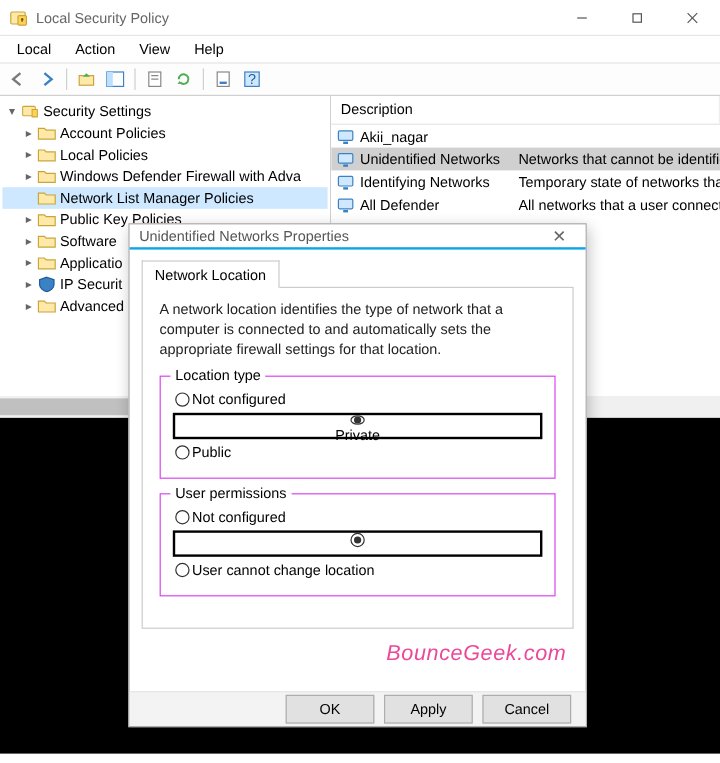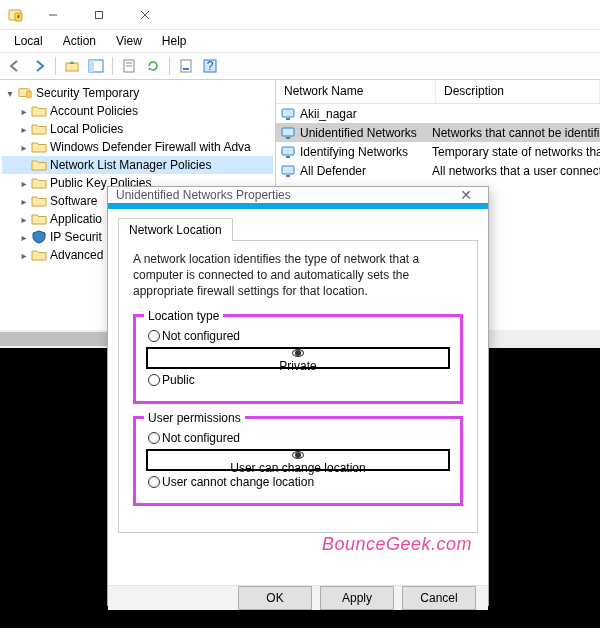--- a/index.html
+++ b/index.html
@@ -41,31 +41,31 @@
   .list-row .nm { width: 132px; }
   .list-row .ds { flex: 1; overflow: hidden; }
 
   .hscroll { height: 18px; background: #f0f0f0; margin: 0; position: relative; }
   .hscroll .thumb { position: absolute; left: 0; top: 2px; height: 14px; width: 120px; background: #c0c0c0; }
 
   .blackbar { background: #000; height: 280px; }
 
   
   .dialog { position: absolute; left: 107px; top: 186px; width: 382px; height: 420px; background: #fff; border: 1px solid #aaa; box-shadow: 2px 4px 12px rgba(0,0,0,.25); display: flex; flex-direction: column; }
-  .dlg-title { height: 30px; display: flex; align-items: center; padding: 0 8px; color: #555; border-bottom: 6px solid #0ea5e9; }
+  .dlg-title { height: 30px; display: flex; align-items: center; padding: 0 8px; color: #555; border-bottom: 2px solid #0ea5e9; }
   .dlg-title .t { flex: 1; }
   .dlg-close { width: 28px; text-align: center; color: #666; font-size: 14px; }
 
   .tabbar { padding: 8px 10px 0 10px; }
   .tab { display: inline-block; border: 1px solid #ccc; border-bottom: none; padding: 4px 10px; background: #fff; position: relative; top: 1px; }
   .tabpage { border: 1px solid #ccc; margin: 0 10px 8px 10px; padding: 10px 14px 14px 14px; flex: 1; }
 
   .desc { color: #222; line-height: 1.35; margin-bottom: 14px; }
 
-  .group { border: 3px solid #d946ef; padding: 8px 10px 10px 10px; margin-bottom: 12px; position: relative; }
+  .group { border: 1px solid #d946ef; padding: 8px 10px 10px 10px; margin-bottom: 12px; position: relative; }
   .group > .legend { position: absolute; top: -8px; left: 8px; background: #fff; padding: 0 4px; font-size: 12px; }
   .radio-row { display: flex; align-items: center; height: 22px; gap: 2px; padding: 0 2px; }
   .radio-dot { width: 12px; height: 12px; border: 1px solid #333; border-radius: 50%; display: inline-flex; align-items: center; justify-content: center; }
   .radio-dot.on::after { content: ""; width: 6px; height: 6px; background: #333; border-radius: 50%; }
   .radio-row.boxed { border: 2px solid #000; padding: 0 4px; flex-direction: column; }
 
   .dlg-buttons { height: 42px; border-top: 1px solid #e5e5e5; background: #f3f3f3; display: flex; align-items: center; justify-content: flex-end; gap: 8px; padding: 0 12px; margin-top: 44px; }
   .btn { min-width: 74px; height: 24px; border: 1px solid #adadad; background: #e1e1e1; display: inline-flex; align-items: center; justify-content: center; padding: 0 10px; }
 
   .watermark { position: absolute; right: 16px; bottom: 50px; color: #ec4899; font-size: 18px; font-style: italic; letter-spacing: .5px; }
@@ -78,20 +78,21 @@
 
 <div class="titlebar">
   <span class="icon">
     <svg class="svg-icon" viewBox="0 0 16 16">
         <rect x="1" y="3" width="12" height="10" rx="1" fill="#ffe9a8" stroke="#caa63a"></rect>
         <rect x="7" y="6" width="7" height="8" rx="1" fill="#ffd257" stroke="#caa63a"></rect>
         <circle cx="10.5" cy="9" r="1" fill="#7a5a10"></circle>
         <rect x="9.8" y="9" width="1.4" height="2" fill="#7a5a10"></rect>
       </svg>
   </span>
+  <span class="title">Local Security Policy</span>
   <div class="win-controls">
     <div>
         <svg viewBox="0 0 10 10">
           <line x1="1" y1="5" x2="9" y2="5" stroke="#555" stroke-width="1"></line>
         </svg>
       </div>
     <div>
         <svg viewBox="0 0 10 10">
           <rect x="1.5" y="1.5" width="7" height="7" fill="none" stroke="#555" stroke-width="1"></rect>
         </svg>
@@ -169,21 +170,21 @@
 
   <div class="tree">
     <div class="tree-row">
       <span class="tw">▾</span>
       <span class="fld">
         <svg class="svg-icon" viewBox="0 0 16 16" width="16" height="14">
             <rect x="1" y="3" width="12" height="9" rx="1" fill="#ffe9a8" stroke="#caa63a"></rect>
             <path d="M10 6 h5 v7 h-5z" fill="#ffd257" stroke="#caa63a"></path>
           </svg>
       </span>
-      <span>Security Temporary</span>
+      <span>Security Settings</span>
     </div>
     <div id="tree-items">
         <div class="tree-row indent1">
           <span class="tw">▸</span>
           <span class="fld">
             <svg class="svg-icon" viewBox="0 0 16 14" width="16" height="14">
               <path d="M1 3 h5 l1.5 1.5 H15 V12 H1 Z" fill="#ffe9a8" stroke="#caa63a"></path>
             </svg>
           </span>
           <span>Account Policies</span>
@@ -258,21 +259,20 @@
               <path d="M1 3 h5 l1.5 1.5 H15 V12 H1 Z" fill="#ffe9a8" stroke="#caa63a"></path>
             </svg>
           </span>
           <span>Advanced</span>
         </div>
       </div>
   </div>
 
   <div class="list">
     <div class="list-head">
-      <div class="col-name">Network Name</div>
       <div class="col-desc">Description</div>
     </div>
     <div id="list-rows">
         <div class="list-row">
           <span class="ic">
             <svg class="svg-icon" viewBox="0 0 16 16" width="16" height="16">
               <rect x="2" y="3" width="12" height="8" rx="1" fill="#cfe8ff" stroke="#3b82c4"></rect>
               <rect x="6" y="12" width="4" height="2" fill="#3b82c4"></rect>
             </svg>
           </span>
@@ -347,21 +347,20 @@
     </div>
 
     <div class="group">
       <div class="legend">User permissions</div>
       <div class="radio-row">
         <span class="radio-dot"></span>
         <span>Not configured</span>
       </div>
       <div class="radio-row boxed">
         <span class="radio-dot on"></span>
-        <span>User can change location</span>
       </div>
       <div class="radio-row">
         <span class="radio-dot"></span>
         <span>User cannot change location</span>
       </div>
     </div>
   </div>
 
   <div class="watermark">BounceGeek.com</div>
 

